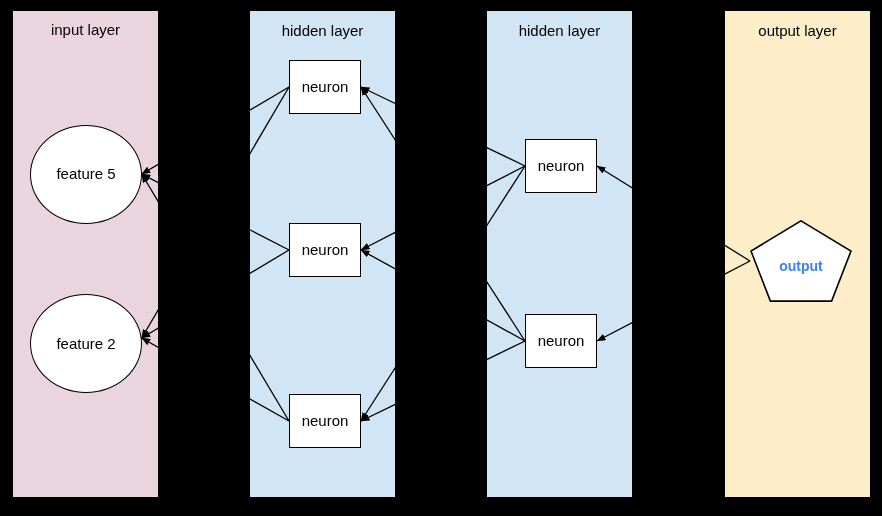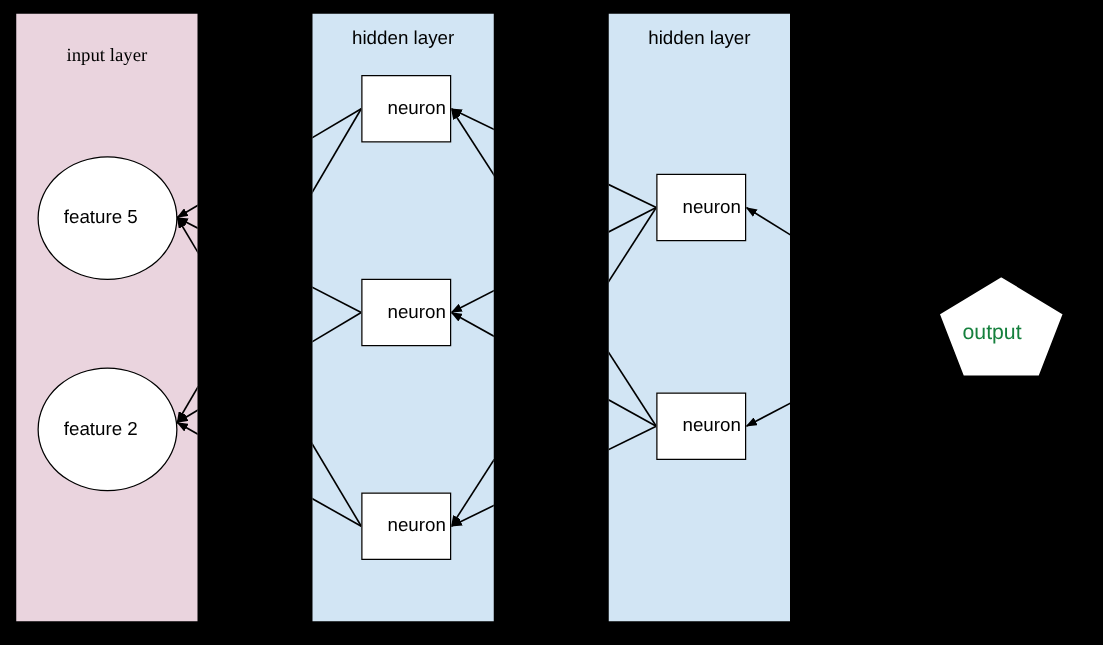--- a/index.html
+++ b/index.html
@@ -44,61 +44,64 @@
     height: 516px;
     pointer-events: none;
   }
   .node {
     position: absolute;
     box-sizing: border-box;
     background: #ffffff;
     border: 1px solid #000000;
     display: flex;
     align-items: center;
-    justify-content: flex-start;
+    justify-content: center;
     font-size: 15px;
     color: #000000;
     line-height: 18px;
     white-space: nowrap;
-    padding-left: 20px;
   }
   .node.circle {
     border-radius: 50%;
   }
   .node.pentagon {
     border: none;
     background: transparent;
   }
   .pentagon-shape {
     position: absolute;
     left: 0;
     top: 0;
     width: 100%;
     height: 100%;
   }
   .pentagon-label {
     position: relative;
     z-index: 2;
-    font-size: 17px;
-    color: #15803d;
+    font-size: 14px;
+    color: #3b82f6;
+    font-weight: bold;
   }
 </style>
 </head>
 <body>
 
 <div id="canvas">
 
   <div class="layer-box" id="box-input-layer" style="left: 13px; top: 11px; width: 145px; height: 486px; background: rgb(234, 212, 222);">
-    <div class="layer-title" style="top: 25px; font-family: Liberation Serif, serif;">input layer</div>
+    <div class="layer-title" style="top: 10px;">input layer</div>
   </div>
   <div class="layer-box" id="box-hidden-layer-1" style="left: 250px; top: 11px; width: 145px; height: 486px; background: rgb(210, 229, 244);">
     <div class="layer-title" style="top: 11px;">hidden layer</div>
   </div>
   <div class="layer-box" id="box-hidden-layer-2" style="left: 487px; top: 11px; width: 145px; height: 486px; background: rgb(210, 229, 244);">
     <div class="layer-title" style="top: 11px;">hidden layer</div>
+  </div>
+  <div class="layer-box" id="box-output-layer" style="left: 725px; top: 11px; width: 145px; height: 486px; background: rgb(253, 237, 201);">
+    <div class="layer-title" style="top: 11px;">output layer</div>
   </div>
 
   <svg class="edges-svg" id="edges-svg" viewBox="0 0 882 516">
     <defs>
       <marker id="arrowhead" markerWidth="9" markerHeight="7" refX="8.5" refY="3.5" orient="auto" markerUnits="userSpaceOnUse">
         <path d="M0,0 L9,3.5 L0,7 z" fill="#000000"></path>
       </marker>
       <clipPath id="clip-input-layer">
           <rect id="cliprect-input-layer" x="13" y="11" width="145" height="486"></rect>
         </clipPath>

